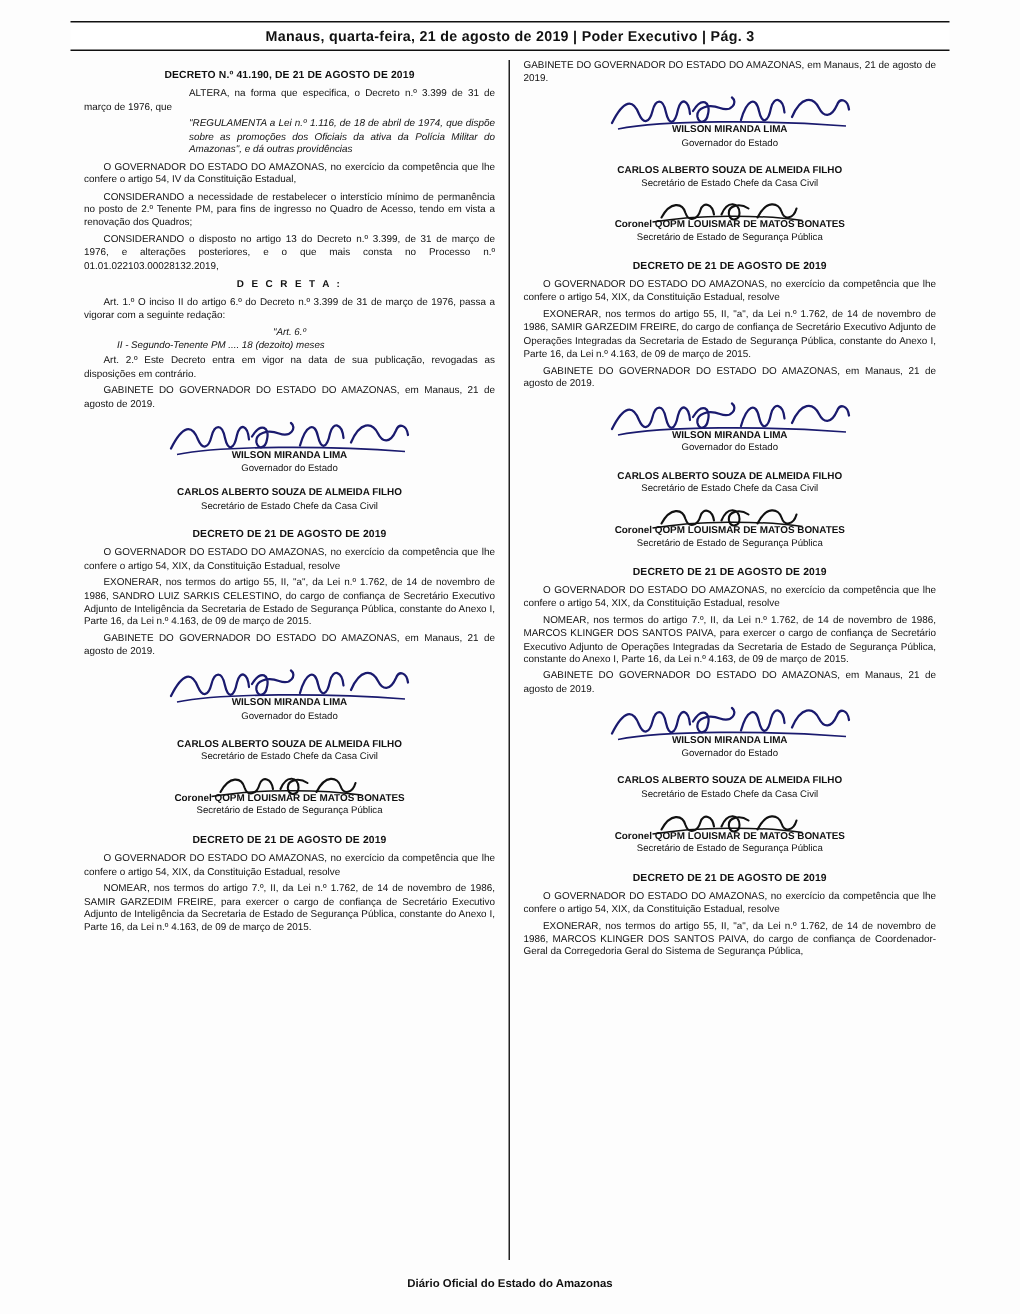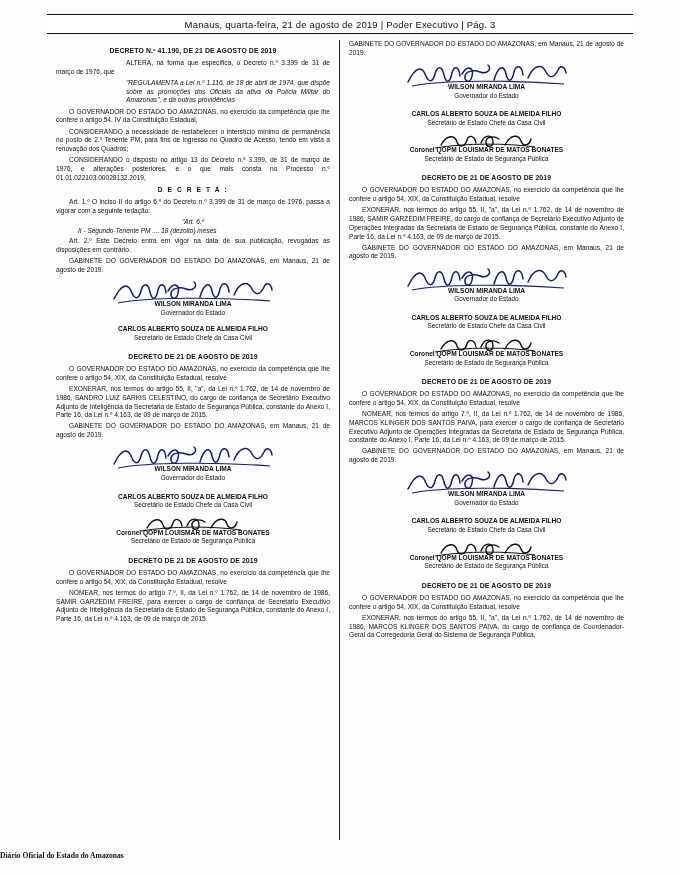--- a/index.html
+++ b/index.html
@@ -28,21 +28,21 @@
     height: 20px;
     border-top: 1px solid #111;
     border-bottom: 1px solid #111;
     display: flex;
     align-items: center;
     justify-content: center;
     background: #fff;
   }
   .header-text {
     font-size: 9.5px;
-    font-weight: normal;
+    font-weight: bold;
     letter-spacing: 0.2px;
     white-space: nowrap;
   }
   
   .columns {
     position: absolute;
     top: 40px;
     left: 47px;
     width: 586px;
     height: 800px;
@@ -114,24 +114,23 @@
     margin: 1px 0 -3px 0;
     overflow: visible;
   }
   .scrawl svg { position: absolute; left: 50%; top: 0; transform: translateX(-50%); }
   .scrawl.small { height: 18px; }
   .footer {
     position: absolute;
     left: 0;
     bottom: 16px;
     width: 680px;
-    text-align: left;
+    text-align: center;
     font-size: 7.6px;
     font-weight: bold;
-    font-family: Liberation Serif, serif;
   }
 </style>
 </head>
 <body>
 
 <div class="page">
 
   <div class="header">
     <span class="header-text">Manaus, quarta-feira, 21 de  agosto  de 2019  |  Poder Executivo  |  Pág.   3</span>
   </div>

